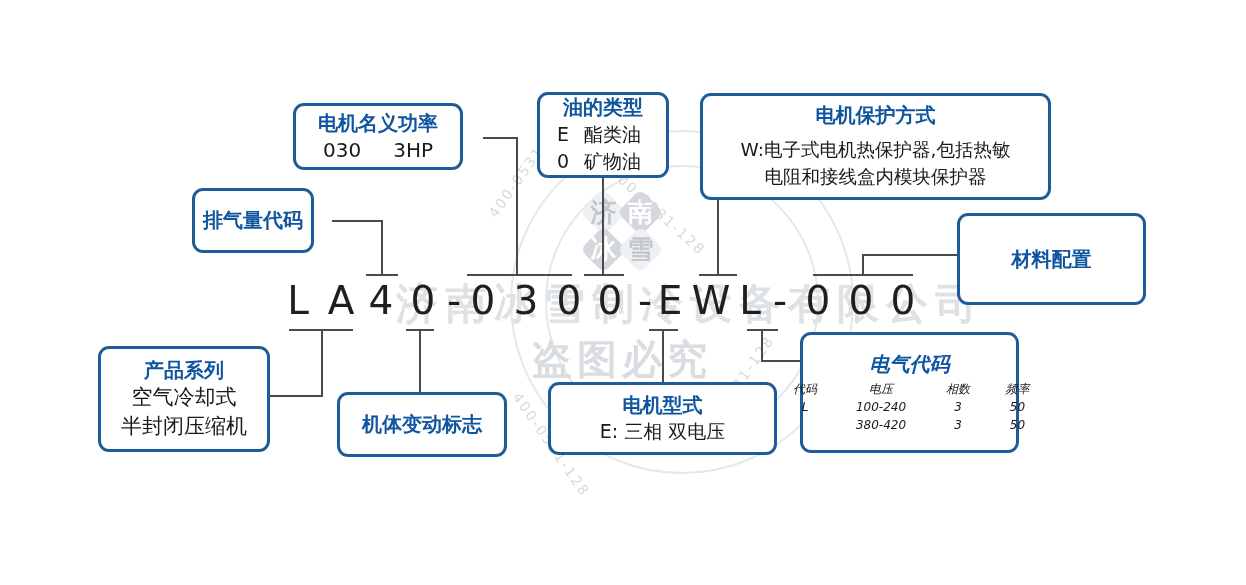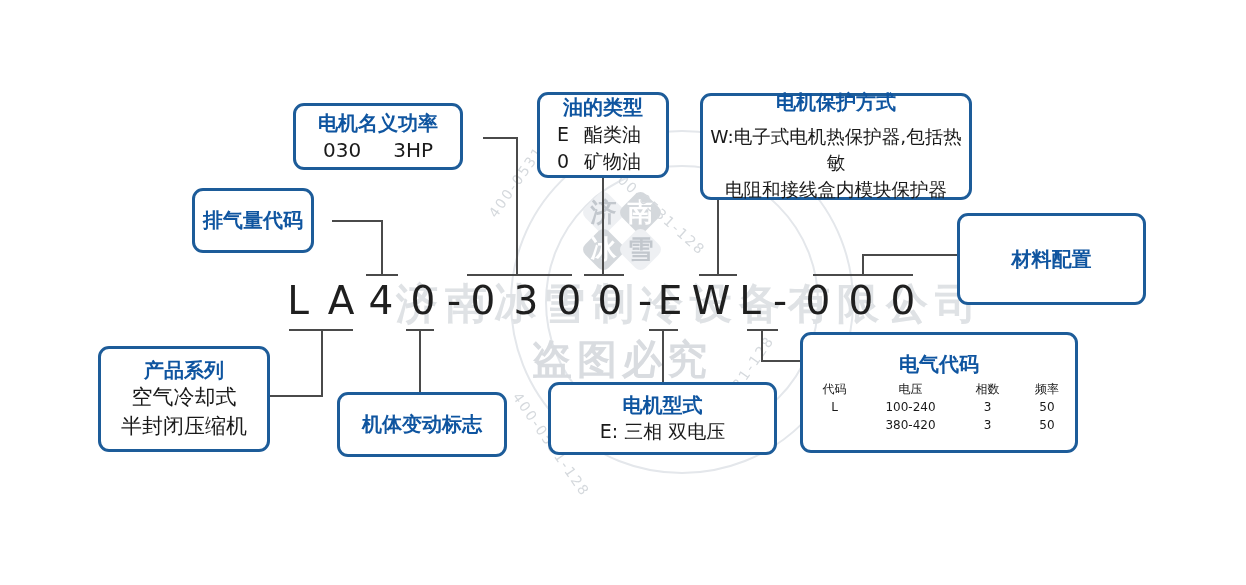--- a/index.html
+++ b/index.html
@@ -154,21 +154,21 @@
         <span>E</span>
         <span>酯类油</span>
       </div>
       <div class="oil-row">
         <span>0</span>
         <span>矿物油</span>
       </div>
     </div>
   </div>
 
-  <div class="box" style="left:700px;top:93px;width:272px;height:107px;">
+  <div class="box" style="left:700px;top:93px;width:351px;height:107px;">
     <span class="title">电机保护方式</span>
     <div class="prot-lines">
       <div>W:电子式电机热保护器,包括热敏</div>
       <div>电阻和接线盒内模块保护器</div>
     </div>
   </div>
 
   <div class="box" style="left:192px;top:188px;width:122px;height:65px;">
     <span class="title">排气量代码</span>
   </div>
@@ -185,21 +185,21 @@
 
   <div class="box" style="left:337px;top:392px;width:170px;height:65px;">
     <span class="title">机体变动标志</span>
   </div>
 
   <div class="box" style="left:548px;top:382px;width:229px;height:73px;">
     <span class="title">电机型式</span>
     <span class="bline">E: 三相 双电压</span>
   </div>
 
-  <div class="box" style="left:800px;top:332px;width:278px;height:121px;">
+  <div class="box" style="left:800px;top:332px;width:219px;height:121px;font-style:italic;">
     <span class="title">电气代码</span>
     <div class="etable">
       <span>代码</span>
       <span>电压</span>
       <span>相数</span>
       <span>频率</span>
       <span>L</span>
       <span>100-240</span>
       <span>3</span>
       <span>50</span>

